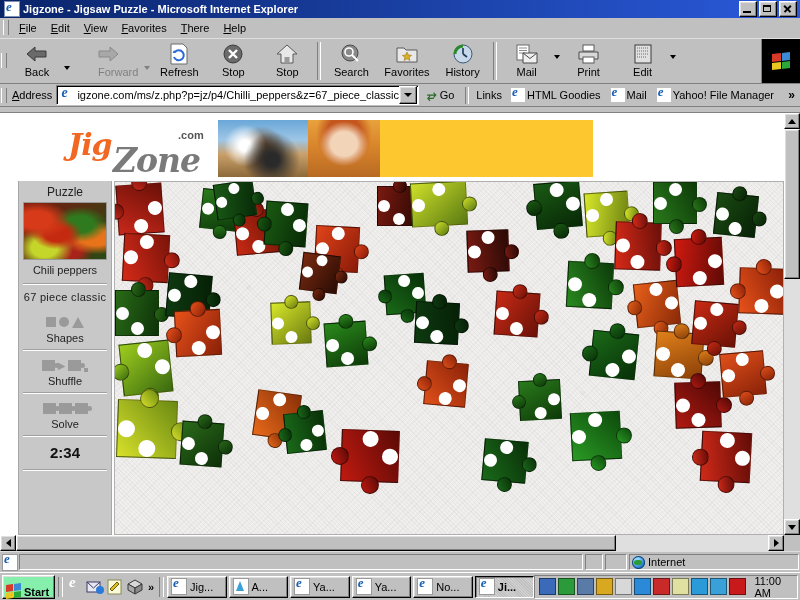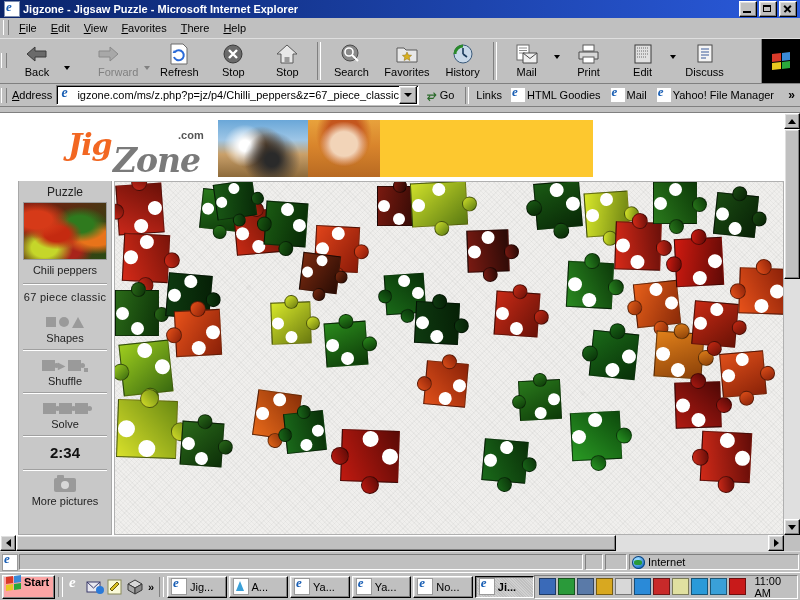--- a/index.html
+++ b/index.html
@@ -227,22 +227,22 @@
     box-shadow:inset 0 0 0 1px #0d3f77;flex:0 0 auto;position:relative;overflow:hidden;}
   .globe:after{content:"";position:absolute;left:2px;top:4px;width:8px;height:5px;background:#2a9a3a;border-radius:40%;}
   .sdoc{width:14px;height:15px;background:#fff;border:1px solid #9a9a9a;position:relative;margin-left:2px;flex:0 0 auto;}
   .sdoc:before{content:"e";position:absolute;left:1px;top:-4px;color:#1a5fb4;font-size:13px;font-style:italic;font-weight:bold;font-family:"Liberation Serif",serif;}
   
   .taskbar{
     position:absolute;left:0;top:572px;width:800px;height:28px;background:#c0c0c0;
     border-top:1px solid #ffffff;display:flex;align-items:center;padding:0 2px;box-sizing:border-box;
   }
   .start{
-    display:flex;align-items:flex-start;gap:3px;height:22px;padding:0 5px 0 3px;
-    background:#fca5a5;font-size:11px;font-weight:bold;
+    display:flex;align-items:flex-end;gap:3px;height:22px;padding:0 5px 0 3px;
+    background:#86efac;font-size:11px;font-weight:bold;
     border:1px solid;border-color:#ffffff #000000 #000000 #ffffff;
     box-shadow:inset -1px -1px 0 #808080, inset 1px 1px 0 #dfdfdf;
   }
   .flag4{width:15px;height:14px;display:grid;grid-template-columns:1fr 1fr;grid-template-rows:1fr 1fr;gap:1px;transform:skewY(-7deg);}
   .flag4 i{display:block;}
   .tsep2{width:3px;height:20px;margin:0 3px;border-left:1px solid #808080;border-right:1px solid #ffffff;}
   .qlaunch{display:flex;align-items:center;gap:2px;}
   .qi{width:18px;height:18px;position:relative;}
   .ie-ball{width:17px;height:17px;border-radius:50%;
     background:radial-gradient(circle at 35% 30%,#a8e0ff 15%,#1a6fc4 72%);position:relative;overflow:hidden;}
@@ -431,29 +431,20 @@
             <rect x="3" y="1" width="16" height="18" fill="#e0e0e0" stroke="#3a3a3a"></rect>
             <path d="M5 4 h12 M5 7 h12 M5 10 h12 M5 13 h9" stroke="#6a6a6a" stroke-dasharray="1 1"></path>
           </svg>
       </div>
       <div class="lb">Edit</div>
     </div>
     <div class="tool-drop" style="padding-bottom:24px;">
         <span class="caret"></span>
       </div>
 
-    <div class="tool">
-      <div class="ic">
-        <svg width="20" height="20" viewBox="0 0 20 20">
-            <rect x="3" y="1" width="14" height="17" fill="#f4f4f4" stroke="#4a4a4a"></rect>
-            <path d="M6 5 h8 M6 8 h8 M6 11 h8 M6 14 h5" stroke="#3a5a9a" stroke-width="1.2"></path>
-          </svg>
-      </div>
-      <div class="lb">Discuss</div>
-    </div>
 
     <div class="chev">»</div>
 
     <div class="ielogo">
       <span class="flag">
         <i style="background:#d83a2a"></i>
           <i style="background:#3a8ad8"></i>
           <i style="background:#e8c820"></i>
           <i style="background:#2aa83a"></i>
       </span>
@@ -537,26 +528,20 @@
             <div class="gl">
               <span class="pz"></span>
               <span class="pz"></span>
               <span class="pz"></span>
             </div>
             <div class="tx">Solve</div>
           </div>
           <div class="srule"></div>
           <div class="timer">2:34</div>
           <div class="srule"></div>
-          <div class="sbtn">
-            <div class="gl">
-                <span class="cam"></span>
-              </div>
-            <div class="tx">More pictures</div>
-          </div>
         </div>
 
         <div class="board" id="board">
             <div class="pc" style="left: 2px; top: 2px; width: 46px; height: 50px; transform: rotate(-4deg);">
               <div class="body" style="background: linear-gradient(30deg, rgb(201, 40, 26), rgb(106, 16, 8)); border: 1px solid rgba(0, 0, 0, 0.45);"></div>
               <span class="knob" style="width: 14px; height: 14px; background: linear-gradient(30deg, rgb(201, 40, 26), rgb(106, 16, 8)); border: 1px solid rgba(0, 0, 0, 0.45); left: 16px; top: -8.68px;"></span>
               <span class="knob" style="width: 14px; height: 14px; background: rgb(255, 255, 255); top: 18px; left: 31px;"></span>
               <span class="knob" style="width: 14px; height: 14px; background: rgb(255, 255, 255); left: 16px; top: 35px;"></span>
               <span class="knob" style="width: 14px; height: 14px; background: linear-gradient(30deg, rgb(201, 40, 26), rgb(106, 16, 8)); border: 1px solid rgba(0, 0, 0, 0.45); top: 18px; left: -8.68px;"></span>
             </div>

